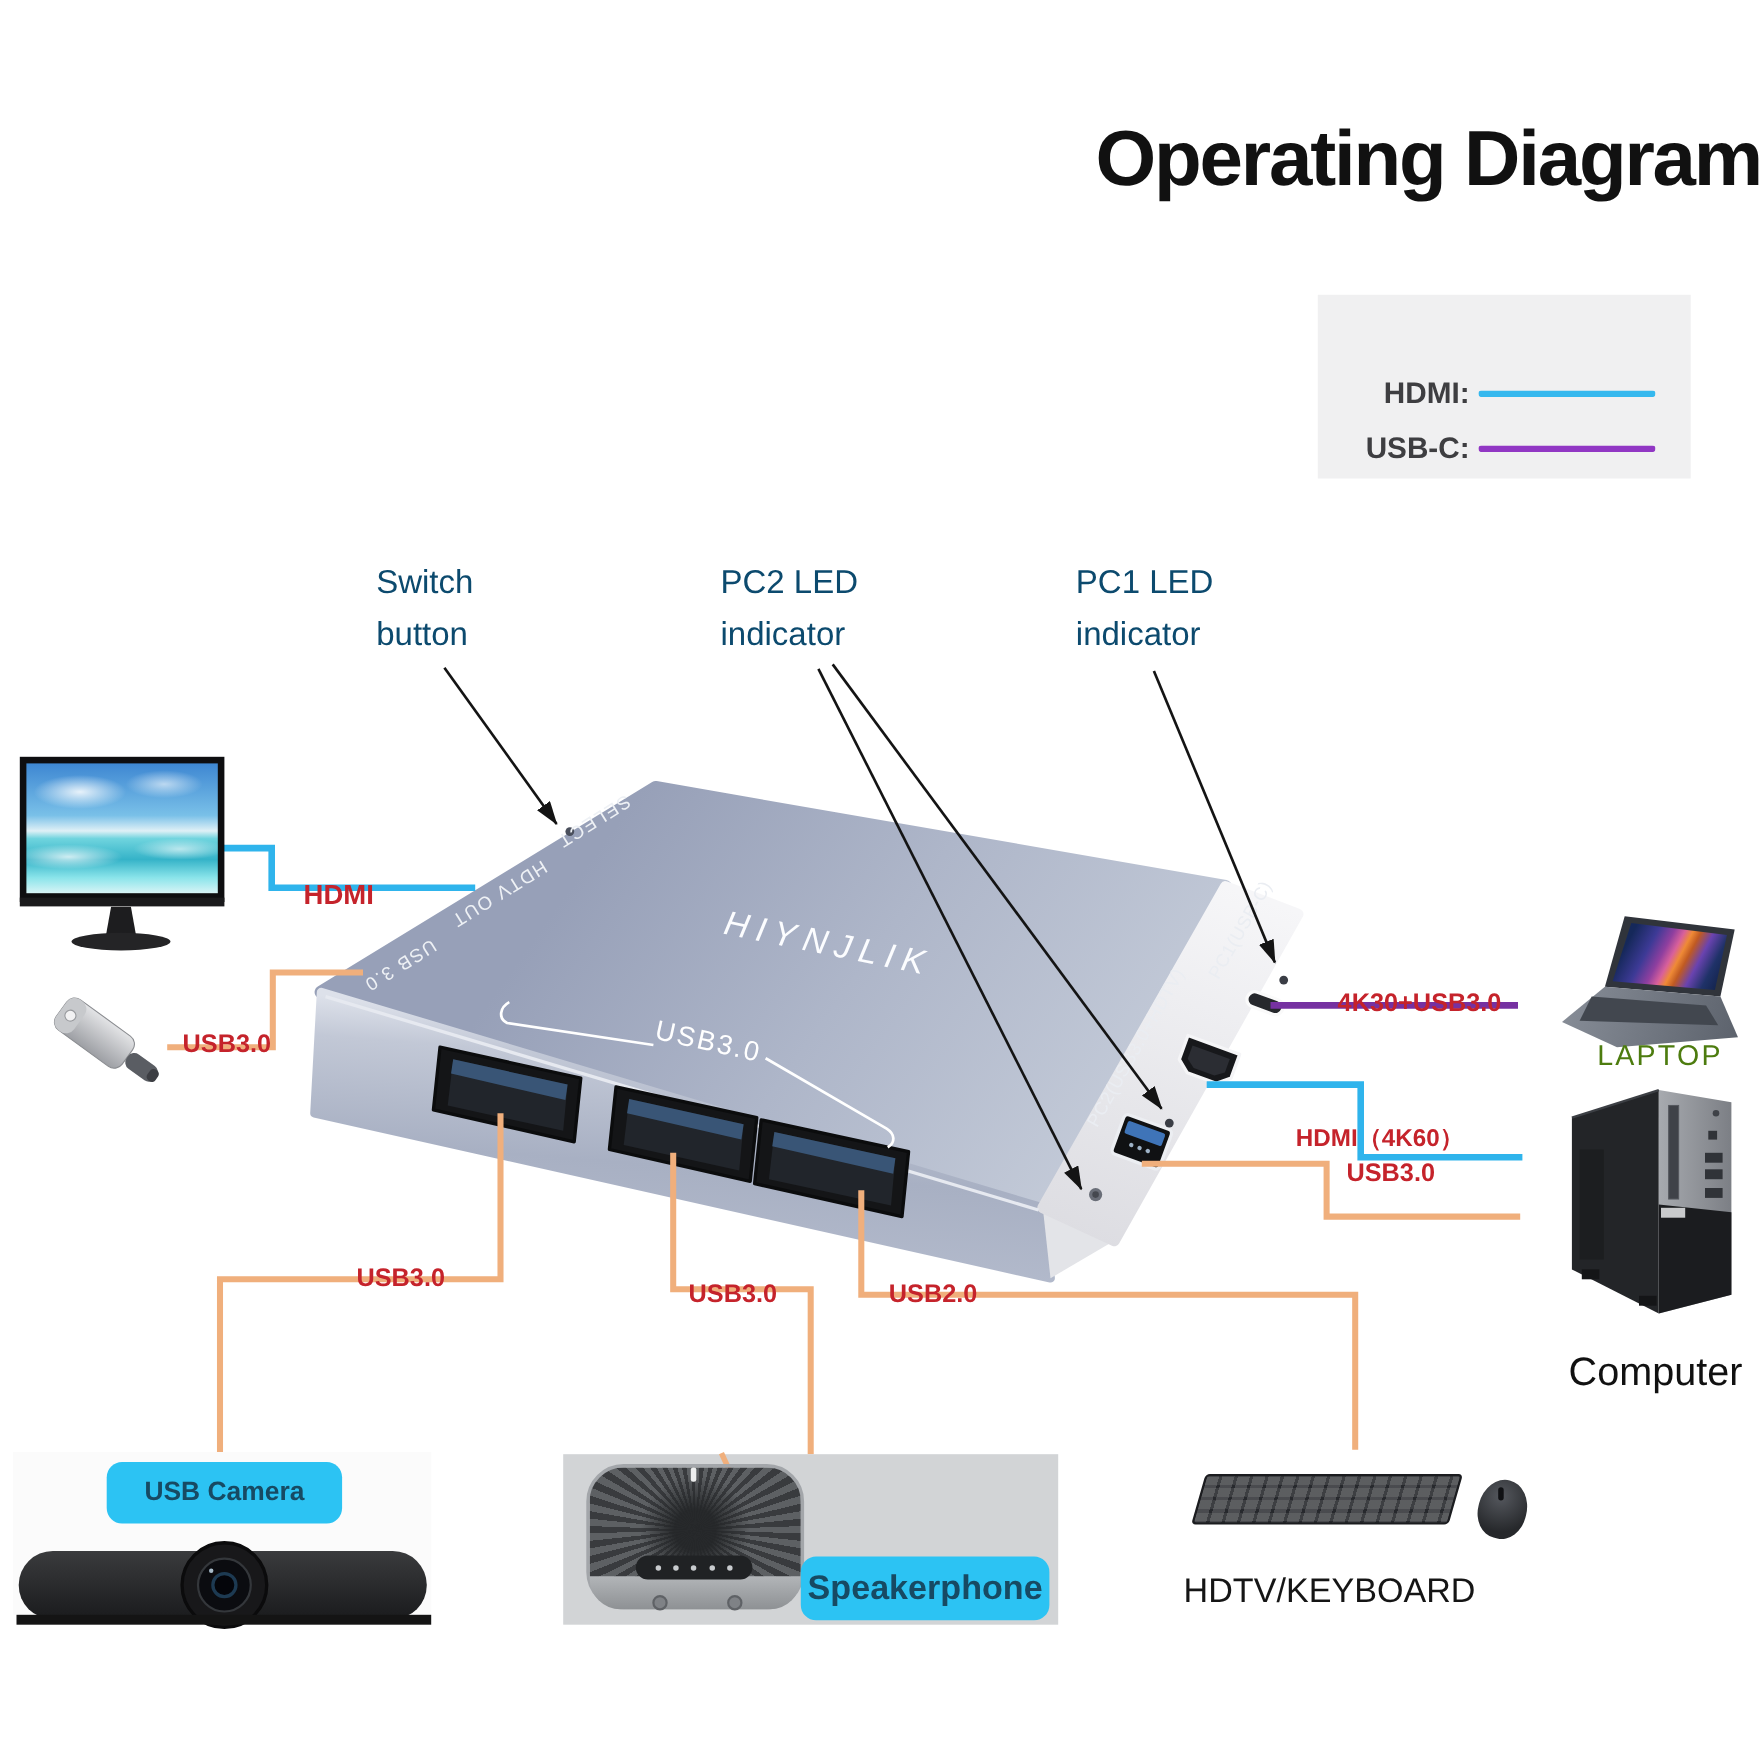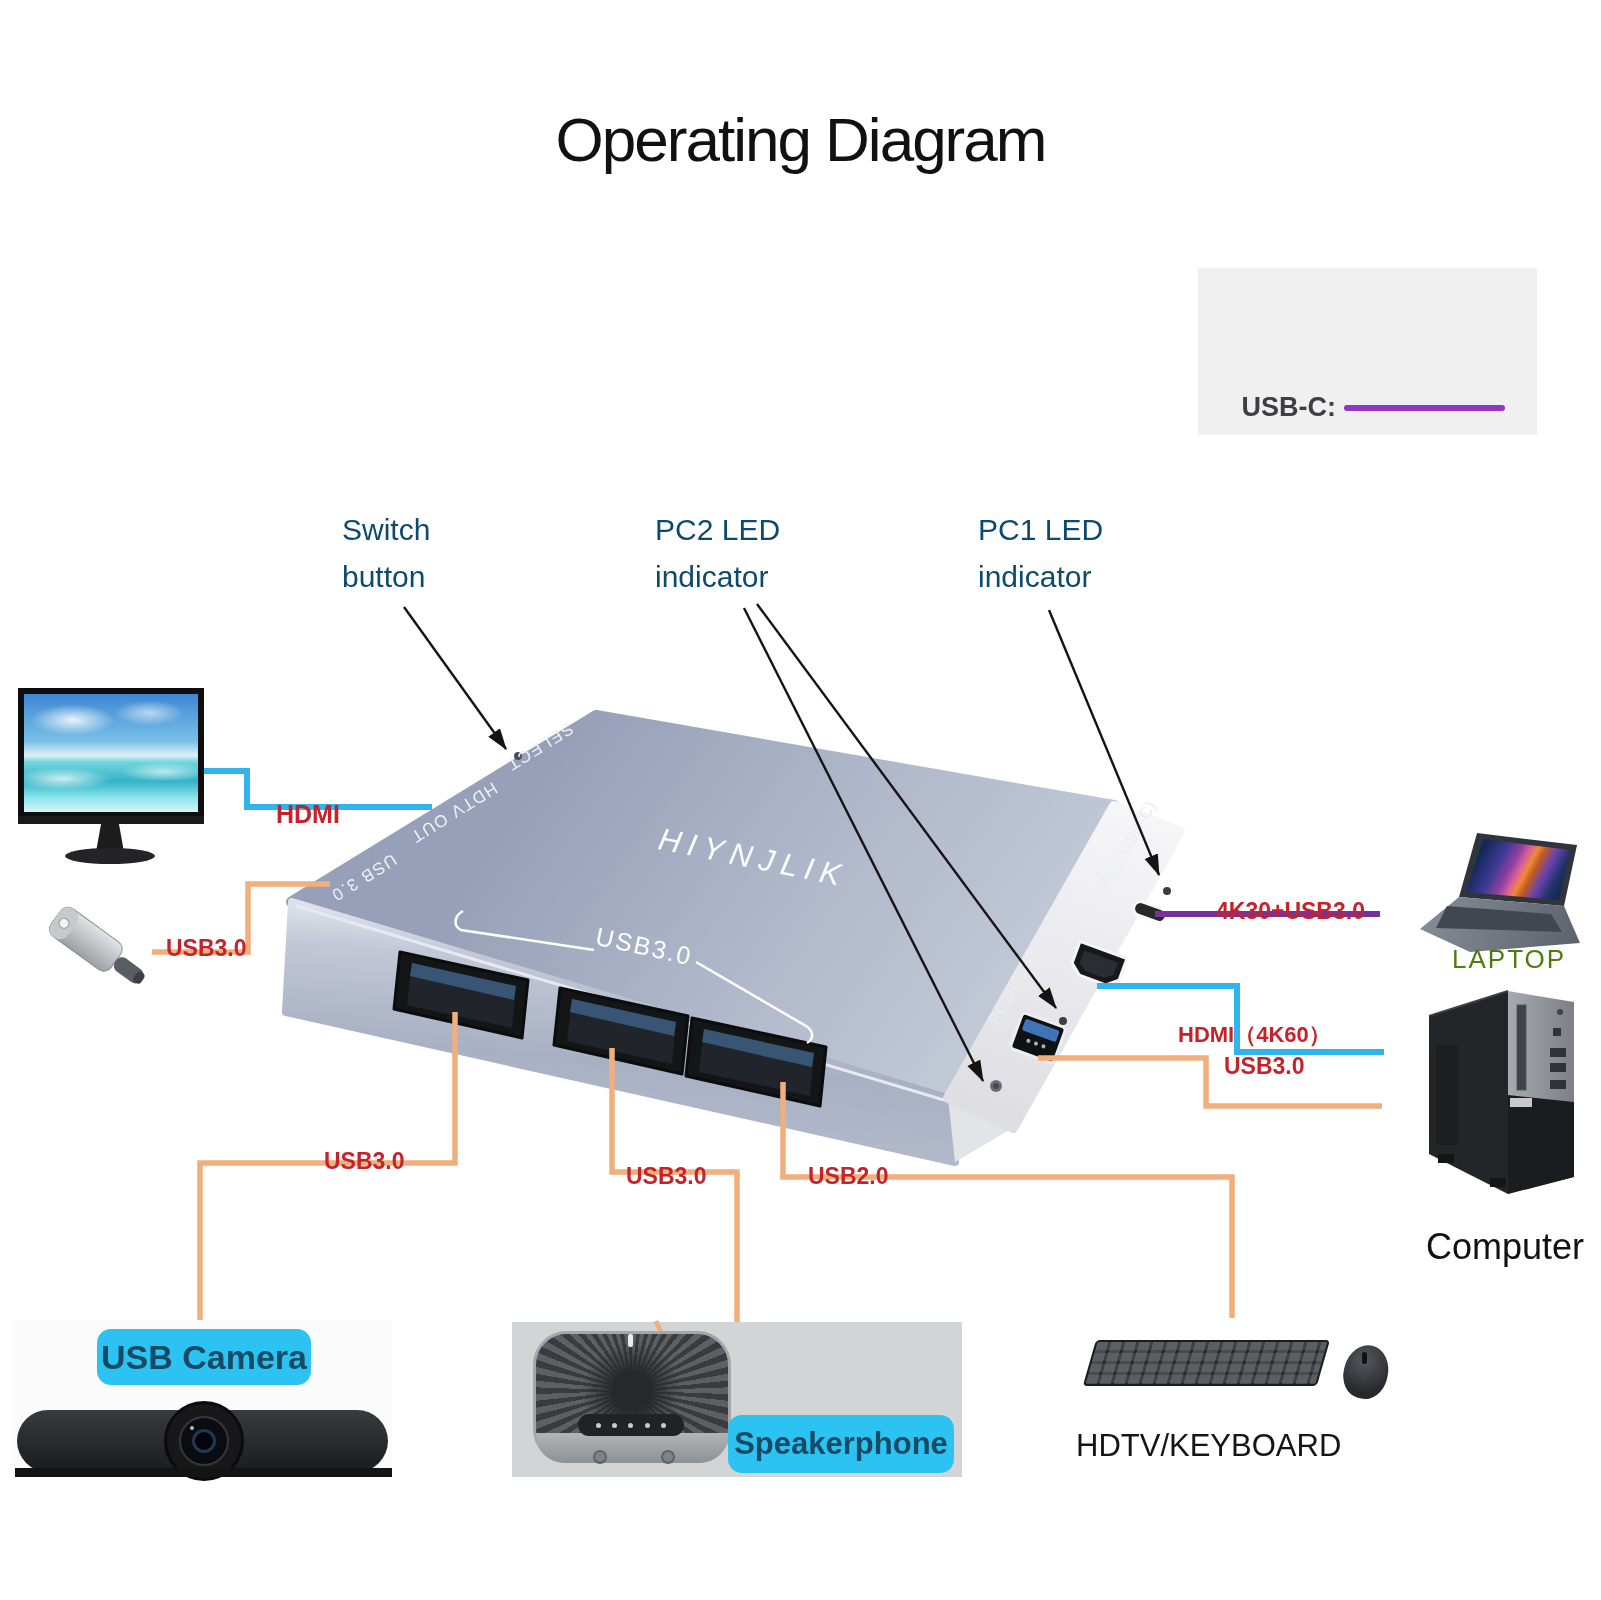--- a/index.html
+++ b/index.html
@@ -1,42 +1,42 @@
 <!DOCTYPE html>
 <html><head>
 <meta charset="utf-8">
 <style>
   html,body{margin:0;padding:0;background:#fff;}
   #canvas{position:relative;width:1601px;height:1600px;background:#ffffff;overflow:hidden;
           font-family:"Liberation Sans",sans-serif;}
   #art{position:absolute;left:0;top:0;z-index:0;}
   #txt{position:absolute;left:0;top:0;width:1601px;height:1600px;z-index:1;}
   .abs{position:absolute;}
-  .title{left:0;right:0;top:104px;text-align:center;font-size:62px;font-weight:400;
+  .title{left:0;right:0;top:104px;text-align:right;font-size:71px;font-weight:700;
          letter-spacing:-2px;color:#111;font-family:"Liberation Sans",sans-serif;}
   
   .legend{left:1198px;top:268px;width:339px;height:167px;background:#f0f0f1;}
   .legend-row{position:absolute;left:0;width:339px;height:36px;}
   .legend-label{position:absolute;left:0;top:0;width:138px;text-align:right;
                 font-size:27px;font-weight:700;color:#3e3e41;}
   .legend-line{position:absolute;left:146px;top:13px;}
   
   .callout{font-size:30px;line-height:47px;color:#0c4a6e;white-space:pre-line;}
   
   .red{font-size:23px;font-weight:700;color:#C5232B;white-space:nowrap;margin-top:22px;}
   .red-big{font-size:25px;}
   .red-mid{font-size:22px;}
   
   .cap-laptop{font-size:26px;letter-spacing:2px;color:#4d7c0f;}
   .cap-computer{font-size:36px;color:#111;margin-top:12px;}
   .cap-kb{font-size:31px;color:#151515;}
   
   .pill{display:flex;align-items:center;justify-content:center;border-radius:14px;
         background:#2CC3F3;color:#174A63;font-weight:700;}
-  .pill-cam{left:97px;top:1329px;width:214px;height:56px;font-size:34px;}
+  .pill-cam{left:97px;top:1329px;width:214px;height:56px;font-size:24px;}
   .pill-spk{left:728px;top:1415px;width:226px;height:58px;font-size:31px;}
   
   .mon-screen{left:18px;top:688px;width:186px;height:132px;background:#0e0e10;}
   .mon-img{left:24px;top:694px;width:174px;height:118px;
      background:
        radial-gradient(ellipse 60px 22px at 28% 22%, rgba(255,255,255,.85), rgba(255,255,255,0) 70%),
        radial-gradient(ellipse 50px 18px at 72% 16%, rgba(255,255,255,.6), rgba(255,255,255,0) 70%),
        radial-gradient(ellipse 70px 16px at 22% 72%, rgba(255,255,255,.75), rgba(255,255,255,0) 70%),
        radial-gradient(ellipse 60px 14px at 80% 66%, rgba(255,255,255,.6), rgba(255,255,255,0) 70%),
        linear-gradient(180deg,#3e87d2 0%,#79c0e8 40%,#dff0f6 52%,#6fd4de 58%,#35b3c8 74%,#8ae4ea 88%,#d8f4f6 100%);}
@@ -235,20 +235,26 @@
       <rect x="1438" y="1154" width="16" height="9" fill="#141517"></rect>
       <rect x="1490" y="1178" width="16" height="9" fill="#141517"></rect>
     </g>
   </svg>
 
   <div id="txt">
 
     <div class="abs title">Operating Diagram</div>
 
     <div class="abs legend">
+      <div class="legend-row" style="top:74px">
+        <div class="legend-label">HDMI:</div>
+        <svg class="legend-line" width="161" height="6">
+          <rect width="161" height="6" rx="3" fill="#35B8EE"></rect>
+          </svg>
+      </div>
       <div class="legend-row" style="top:124px">
         <div class="legend-label">USB-C:</div>
         <svg class="legend-line" width="161" height="6">
           <rect width="161" height="6" rx="3" fill="#9137C4"></rect>
           </svg>
       </div>
     </div>
 
     <div class="abs callout" style="left:342px;top:506px">Switch
 button</div>

